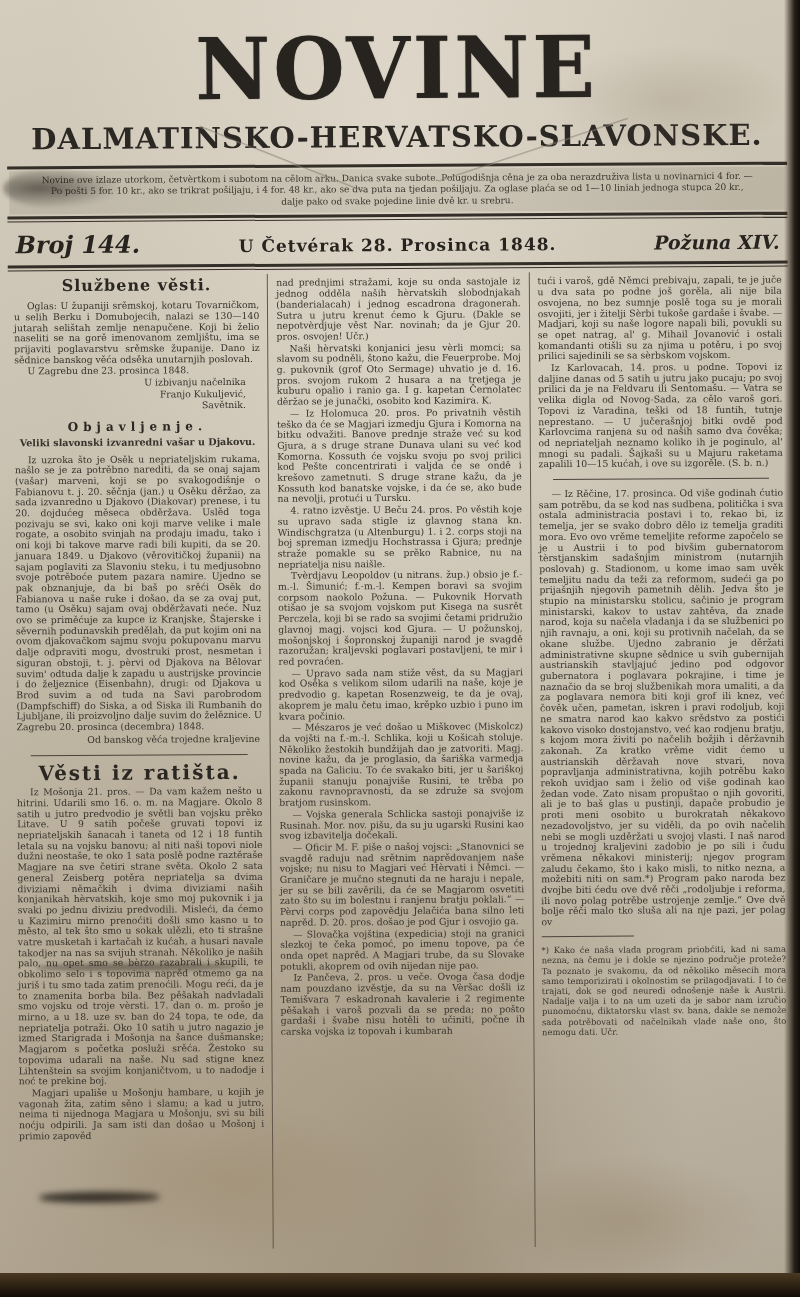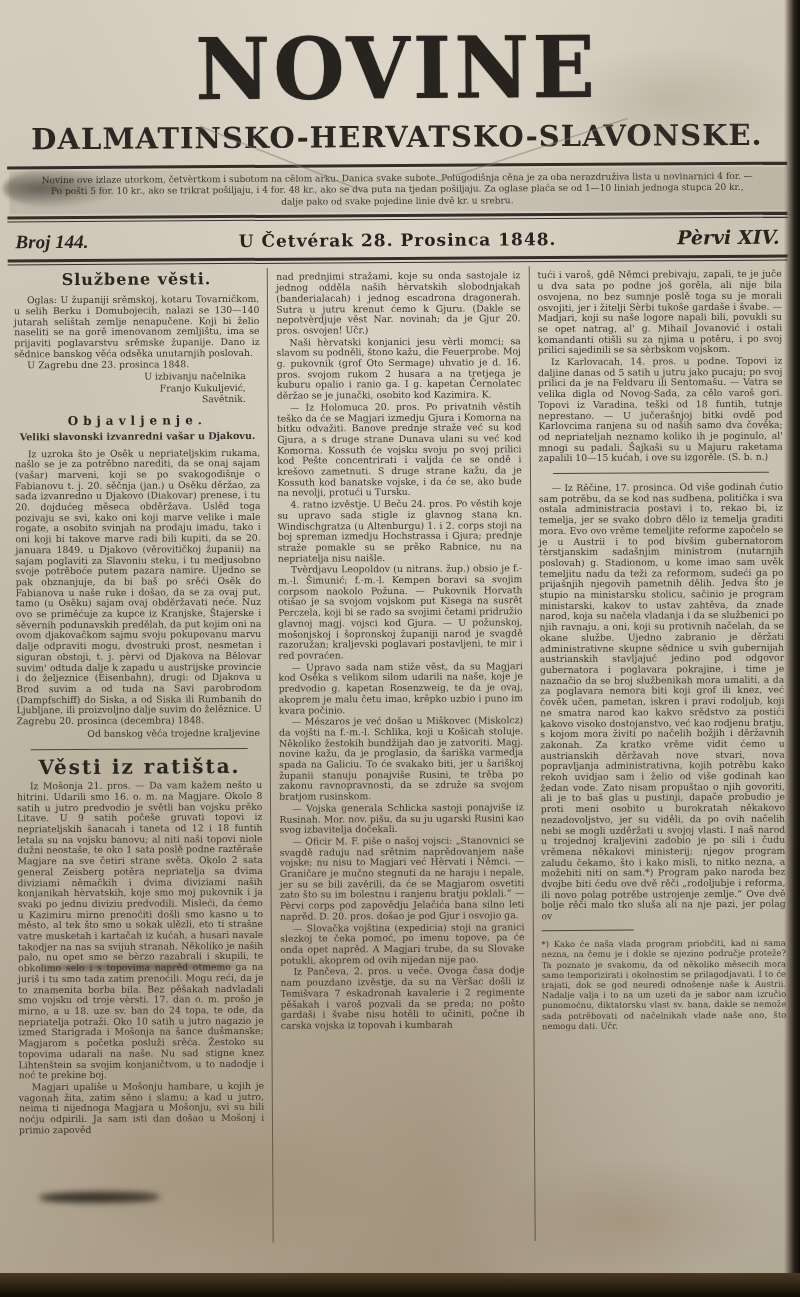--- a/index.html
+++ b/index.html
@@ -42,21 +42,21 @@
   .rule-double{border-top:3px solid #332e28;border-bottom:1px solid #332e28;height:2px;}
   .info{
     position:relative; margin:2px 12px; padding:4px 30px 5px;
     font-size:9px; line-height:11.5px; text-align:center; color:#3a352d;
     background:rgba(62,54,42,.10);
   }
   .dateline{
     display:grid; grid-template-columns:1fr auto 1fr; align-items:baseline;
     padding:8px 18px 6px; color:#27231f;
   }
-  .issue{font-size:19px;font-weight:bold;font-style:italic;justify-self:start;font-family:Liberation Serif, serif;}
+  .issue{font-size:24px;font-weight:bold;font-style:italic;justify-self:start;}
   .date{font-size:17px;font-weight:bold;letter-spacing:1px;}
   .volume{font-size:19px;font-weight:bold;font-style:italic;justify-self:end;}
   .columns{
     display:flex; margin:4px 8px 0; height:975px; overflow:hidden;
   }
   .col{
     width:33.333%; padding:4px 8px; box-sizing:border-box;
     font-size:9.3px; line-height:10.7px; text-align:justify; color:#36322b;
     overflow:hidden;
   }
@@ -110,21 +110,21 @@
     <div class="info">
       <span>Novine ove izlaze utorkom, četvèrtkom i subotom na cělom arku. Danica svake subote. Polugodišnja cěna je za oba nerazdruživa lista u novinarnici 4 for. — Po pošti 5 for. 10 kr., ako se trikrat pošiljaju, i 4 for. 48 kr., ako se dva puta na tjedan pošiljaju. Za oglase plaća se od 1—10 liniah jednoga stupca 20 kr., dalje pako od svake pojedine linie dvě kr. u srebru.</span>
       <div class="smudge smudge-info"></div>
     </div>
 
     <div class="rule rule-double"></div>
 
     <div class="dateline">
       <span class="issue">Broj 144.</span>
       <span class="date">U Četvérak 28. Prosinca 1848.</span>
-      <span class="volume">Pèrvi XIV.</span>
+      <span class="volume">Požuna XIV.</span>
     </div>
 
     <div class="rule rule-double"></div>
 
     <div class="columns">
 
       <div class="col">
         <div class="h-official">Službene věsti.</div>
         <p class="para">Oglas: U županiji srěmskoj, kotaru Tovarničkom, u selih Berku i Domubojecih, nalazi se 130—140 jutarah selištah zemlje nenapučene. Koji bi želio naseliti se na gorě imenovanom zemljištu, ima se prijaviti poglavarstvu srěmske županije. Dano iz sědnice banskog věća odsěka unutarnjih poslovah.</p>
         <p class="place-date">U Zagrebu dne 23. prosinca 1848.</p>

